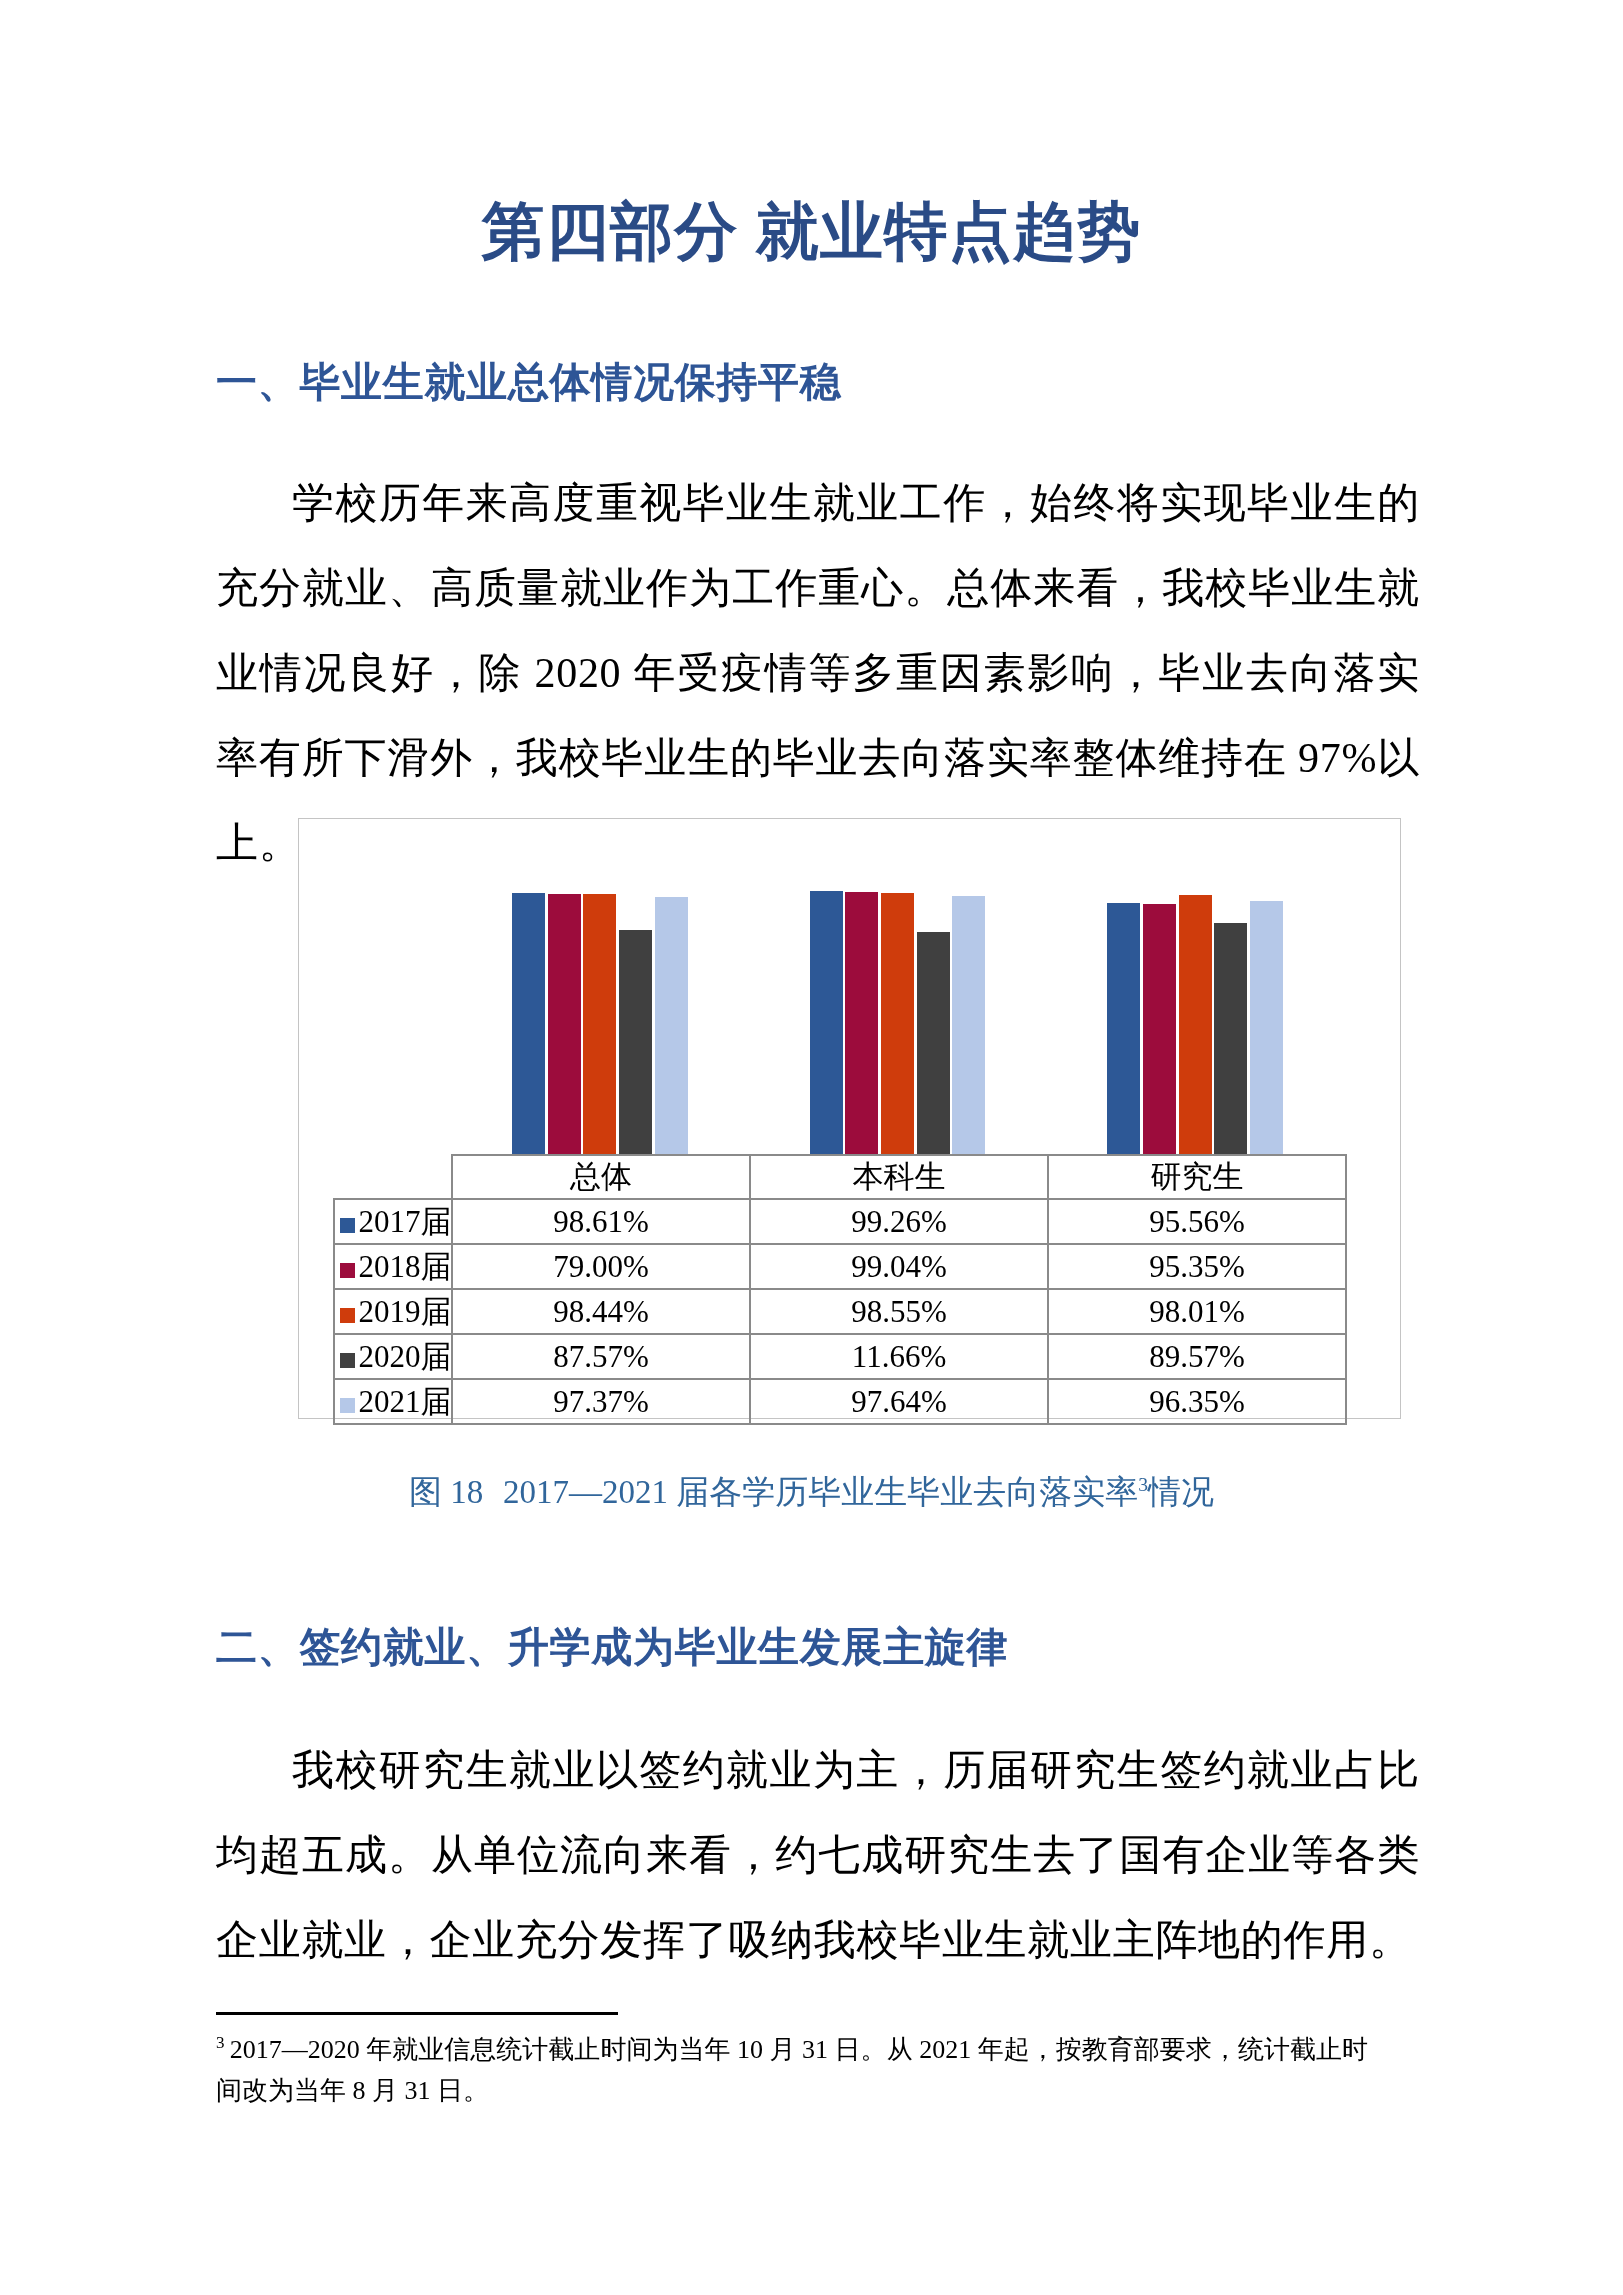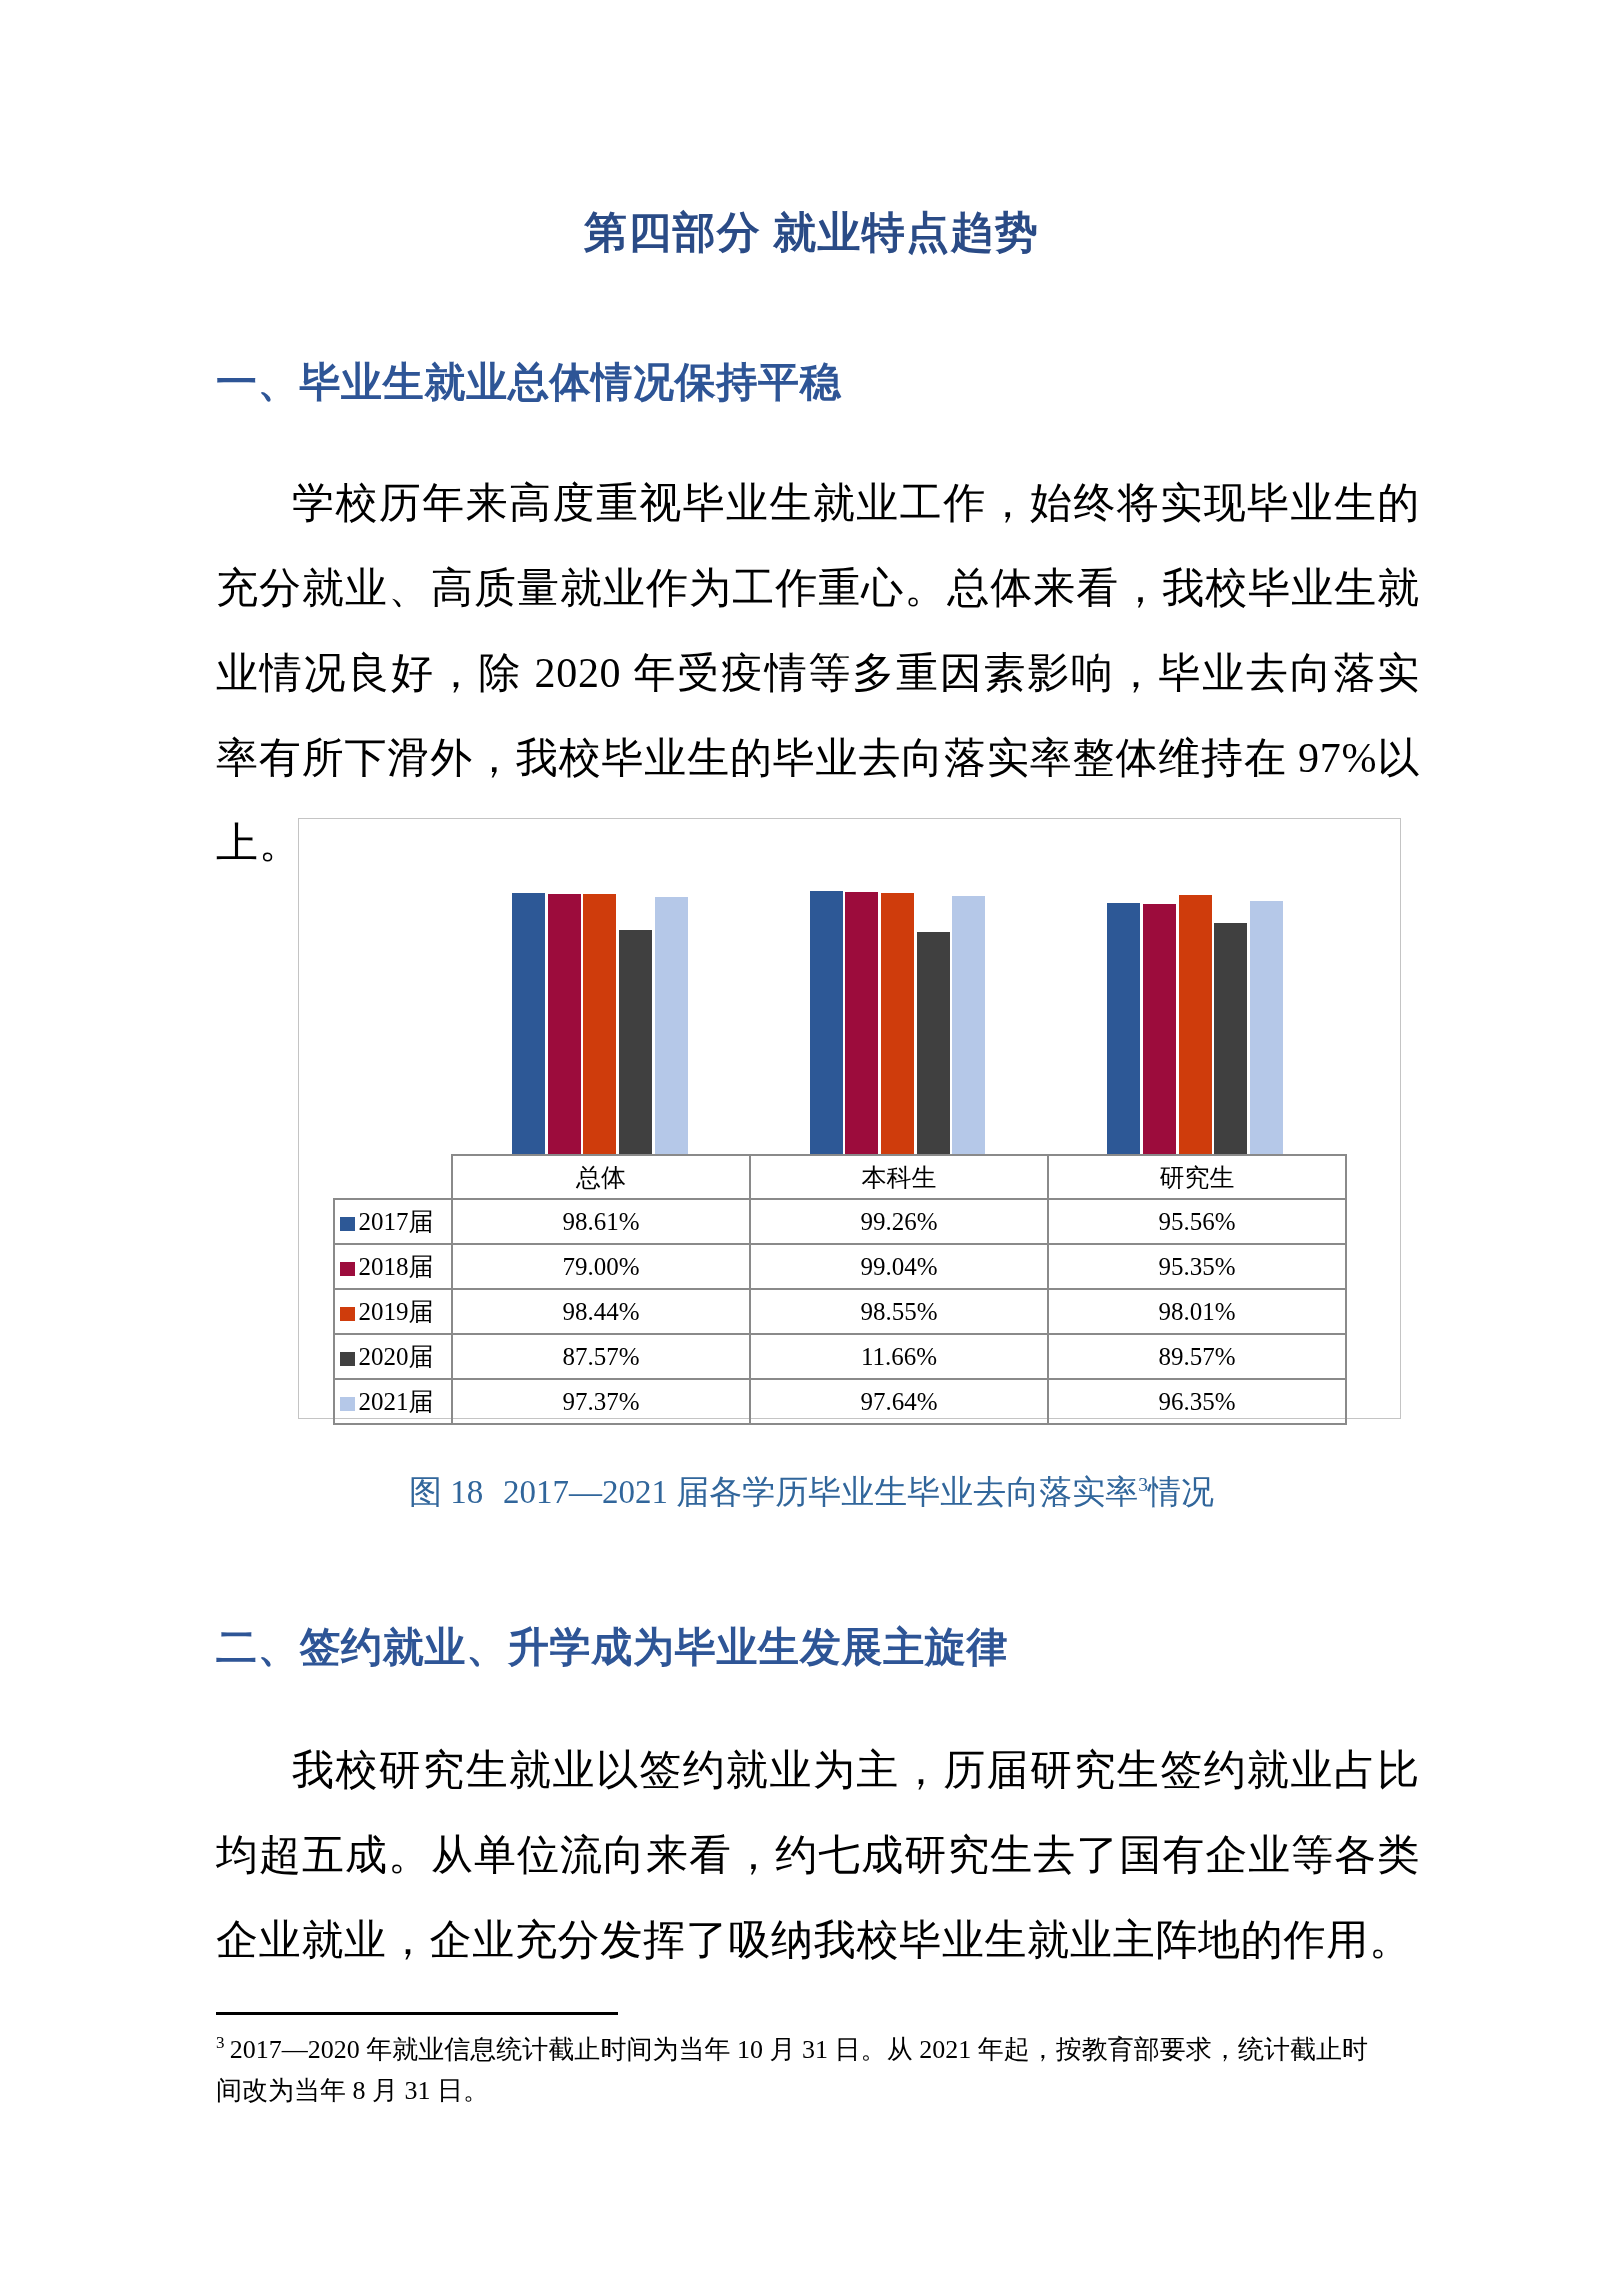--- a/index.html
+++ b/index.html
@@ -2,21 +2,21 @@
 <html style="font-size:10.5px"><head>
 <meta charset="utf-8">
 <style>
   html,body { margin:0; padding:0; background:#ffffff; }
   .page {
     position:relative; width:1623px; height:2295px; background:#ffffff;
     font-family:"Liberation Serif","DejaVu Serif",serif; color:#000; overflow:hidden;
   }
   .doc-title {
     position:absolute; top:193px; left:0; width:100%; margin:0;
-    text-align:center; font-size:43px; line-height:79px; font-weight:bold;
+    text-align:center; font-size:63px; line-height:79px; font-weight:bold;
     color:#2A4B86; letter-spacing:1.3px;
   }
   .sec-heading {
     position:absolute; left:216px; margin:0;
     font-size:41px; line-height:59px; font-weight:bold;
     color:#2E5596; letter-spacing:0.7px; white-space:nowrap;
   }
   .sec-heading.h-one { top:353px; }
   .sec-heading.h-two { top:1618px; }
   .body-para {
@@ -31,21 +31,21 @@
   .chart-box {
     position:absolute; left:298px; top:818px; width:1103px; height:601px;
     border:1.3px solid #C4C4C4; box-sizing:border-box; background:#fff; margin:0;
   }
   .plot { position:absolute; left:152px; top:0; width:893px; height:335px; display:flex; }
   .bar-group { width:298px; height:335px; display:flex; align-items:flex-end; justify-content:center; gap:2.6px; }
   .bar { width:33px; }
 
   .chart-table {
     position:absolute; left:34px; top:335px; width:1011px;
-    border-collapse:collapse; table-layout:fixed; font-size:25px; color:#000;
+    border-collapse:collapse; table-layout:fixed; font-size:31px; color:#000;
   }
   .chart-table td { border:2px solid #8A8A8A; text-align:center; padding:0; overflow:hidden; }
   .chart-table tr.hdr td { height:42px; }
   .chart-table tr.data td { height:43px; }
   .chart-table td.corner { border-top:none; border-left:none; background:transparent; }
   .chart-table td.legend { text-align:left; padding-left:5.2px; white-space:nowrap; }
   .legend-swatch { display:inline-block; width:14.4px; height:14.4px; margin-right:3.9px; vertical-align:-1.3px; }
 
   .fig-caption {
     position:absolute; top:1459px; left:0; width:100%; margin:0;

